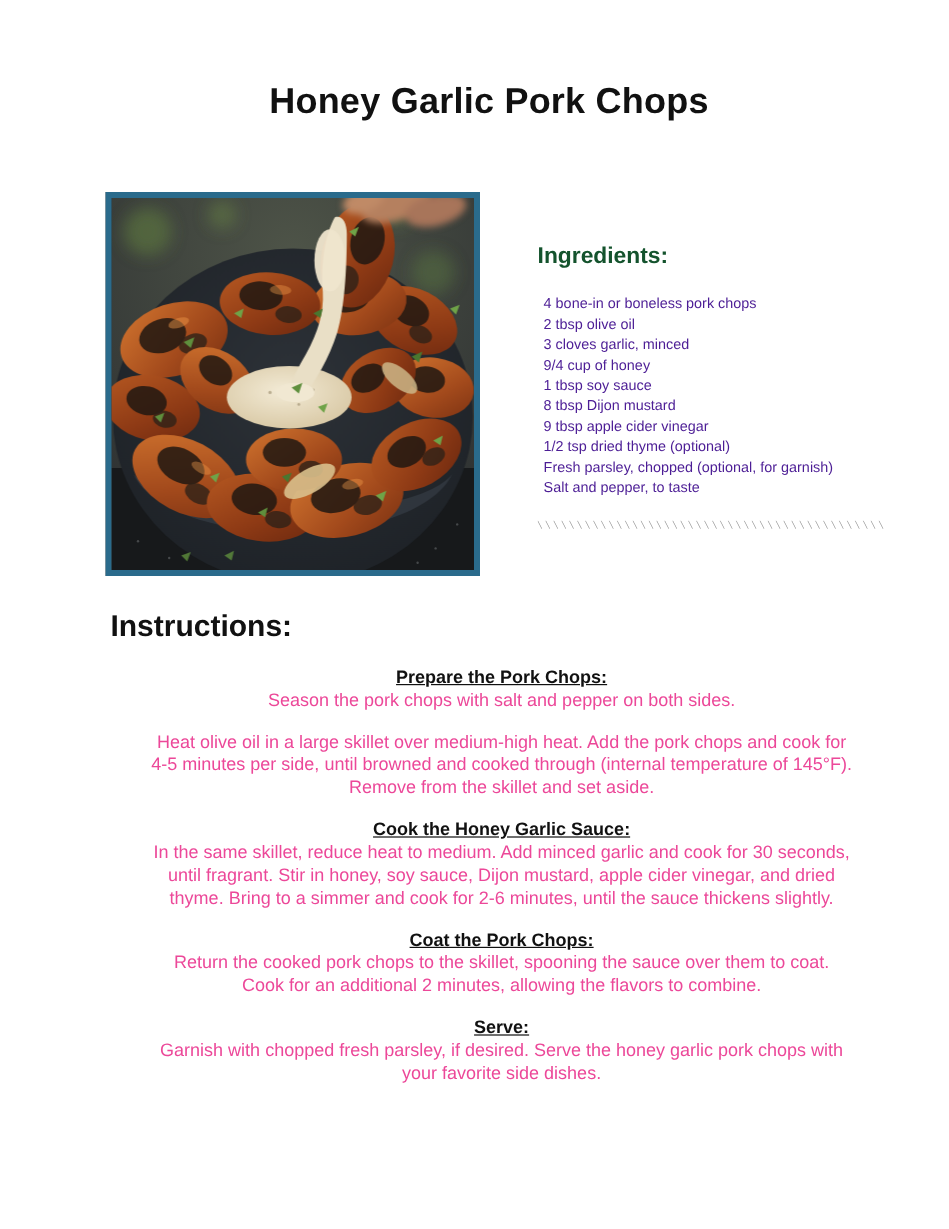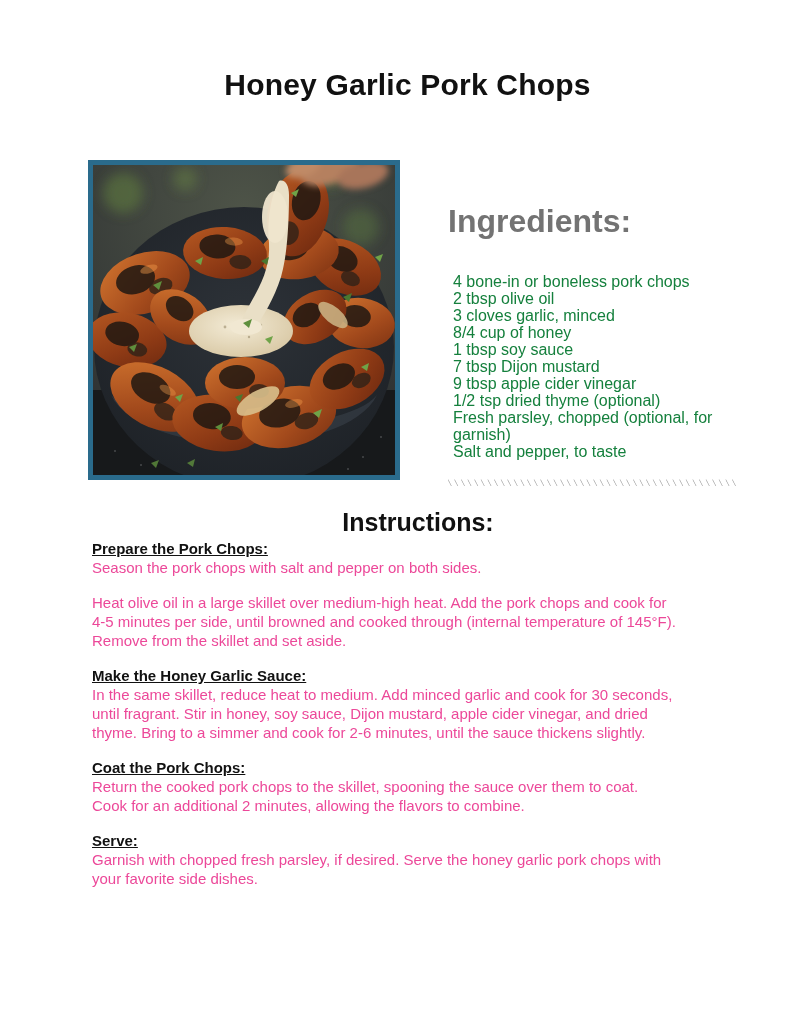--- a/index.html
+++ b/index.html
@@ -22,39 +22,39 @@
     width:312px;height:320px;
     border:5px solid #2a6b8c;
     box-sizing:border-box;
     background:#2e3233;
   }
   .photo-frame svg{display:block;width:302px;height:310px;}
   .ingredients{
     position:absolute;left:448px;top:203px;width:300px;
   }
   .ingredients .hd{
-    font-size:32px;font-weight:bold;color:#737373;margin-bottom:33px;
+    font-size:19px;font-weight:bold;color:#14532d;margin-bottom:20px;
   }
   .ing-list{padding-left:5px;}
   .ing-item{
-    font-size:16px;line-height:17px;color:#15803d;
+    font-size:12px;line-height:17px;color:#4c1d95;
   }
   .divider{
     margin-top:19px;
     width:292px;overflow:hidden;white-space:nowrap;
     font-size:6px;letter-spacing:3px;color:#8d8d8d;
     font-family:"DejaVu Sans",sans-serif;
   }
   .instructions{
     position:absolute;left:92px;top:508px;width:652px;
   }
   .instructions .hd{
-    font-size:25px;font-weight:bold;color:#111;margin-bottom:2px;text-align:center;
-  }
-  .section{margin-bottom:16px;}
+    font-size:25px;font-weight:bold;color:#111;margin-bottom:18px;
+  }
+  .section{margin-bottom:16px;text-align:center;}
   .sec-h{
     font-size:15px;font-weight:bold;color:#111;
     text-decoration:underline;
     line-height:19px;
   }
   .sec-b{
     font-size:15px;line-height:19px;color:#ec4899;
     white-space:pre-line;
   }
 </style>
@@ -236,23 +236,23 @@
       </g>
     </svg>
   </div>
 
   <div class="ingredients">
     <div class="hd">Ingredients:</div>
     <div class="ing-list">
       <div class="ing-item">4 bone-in or boneless pork chops</div>
       <div class="ing-item">2 tbsp olive oil</div>
       <div class="ing-item">3 cloves garlic, minced</div>
-      <div class="ing-item">8/4 cup of honey</div>
+      <div class="ing-item">9/4 cup of honey</div>
       <div class="ing-item">1 tbsp soy sauce</div>
-      <div class="ing-item">7 tbsp Dijon mustard</div>
+      <div class="ing-item">8 tbsp Dijon mustard</div>
       <div class="ing-item">9 tbsp apple cider vinegar</div>
       <div class="ing-item">1/2 tsp dried thyme (optional)</div>
       <div class="ing-item">Fresh parsley, chopped (optional, for garnish)</div>
       <div class="ing-item">Salt and pepper, to taste</div>
     </div>
     <div class="divider">╲╲╲╲╲╲╲╲╲╲╲╲╲╲╲╲╲╲╲╲╲╲╲╲╲╲╲╲╲╲╲╲╲╲╲╲╲╲╲╲╲╲╲╲</div>
   </div>
 
   <div class="instructions">
     <div class="hd">Instructions:</div>
@@ -262,21 +262,21 @@
       <div class="sec-b">Season the pork chops with salt and pepper on both sides.</div>
     </div>
 
     <div class="section">
       <div class="sec-b">Heat olive oil in a large skillet over medium-high heat. Add the pork chops and cook for
 4-5 minutes per side, until browned and cooked through (internal temperature of 145°F).
 Remove from the skillet and set aside.</div>
     </div>
 
     <div class="section">
-      <div class="sec-h">Make the Honey Garlic Sauce:</div>
+      <div class="sec-h">Cook the Honey Garlic Sauce:</div>
       <div class="sec-b">In the same skillet, reduce heat to medium. Add minced garlic and cook for 30 seconds,
 until fragrant. Stir in honey, soy sauce, Dijon mustard, apple cider vinegar, and dried
 thyme. Bring to a simmer and cook for 2-6 minutes, until the sauce thickens slightly.</div>
     </div>
 
     <div class="section">
       <div class="sec-h">Coat the Pork Chops:</div>
       <div class="sec-b">Return the cooked pork chops to the skillet, spooning the sauce over them to coat.
 Cook for an additional 2 minutes, allowing the flavors to combine.</div>
     </div>

